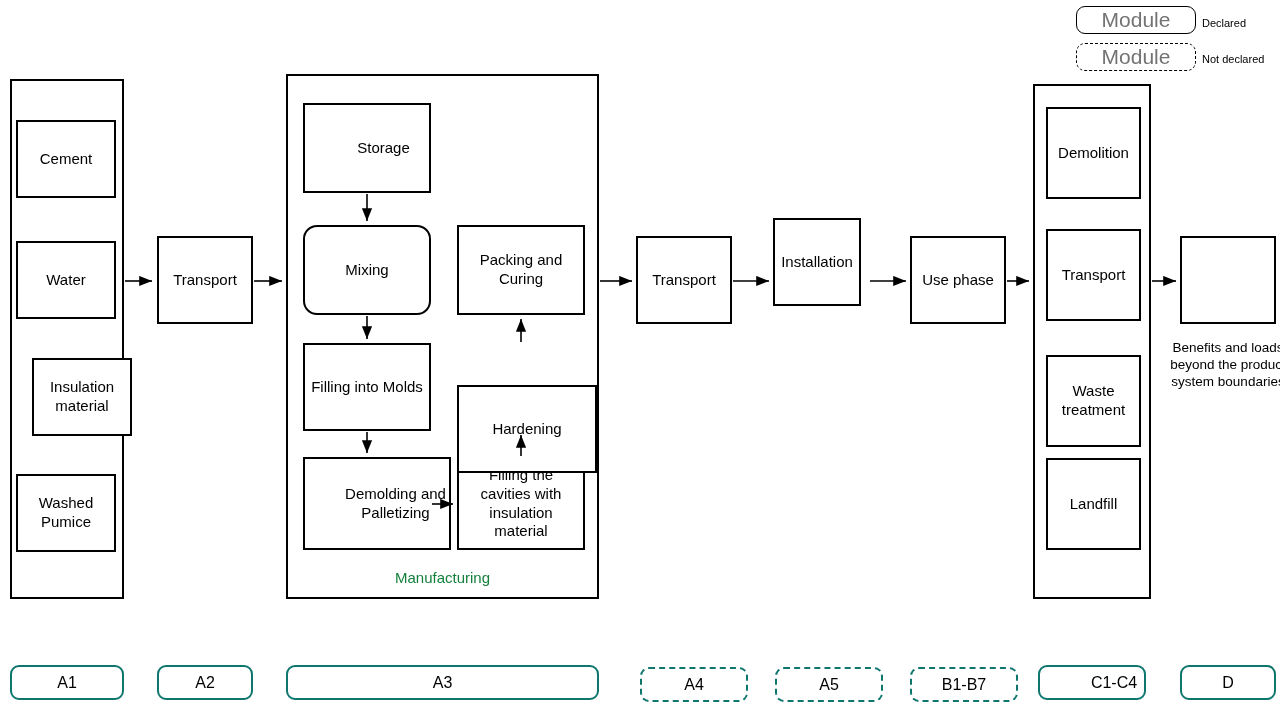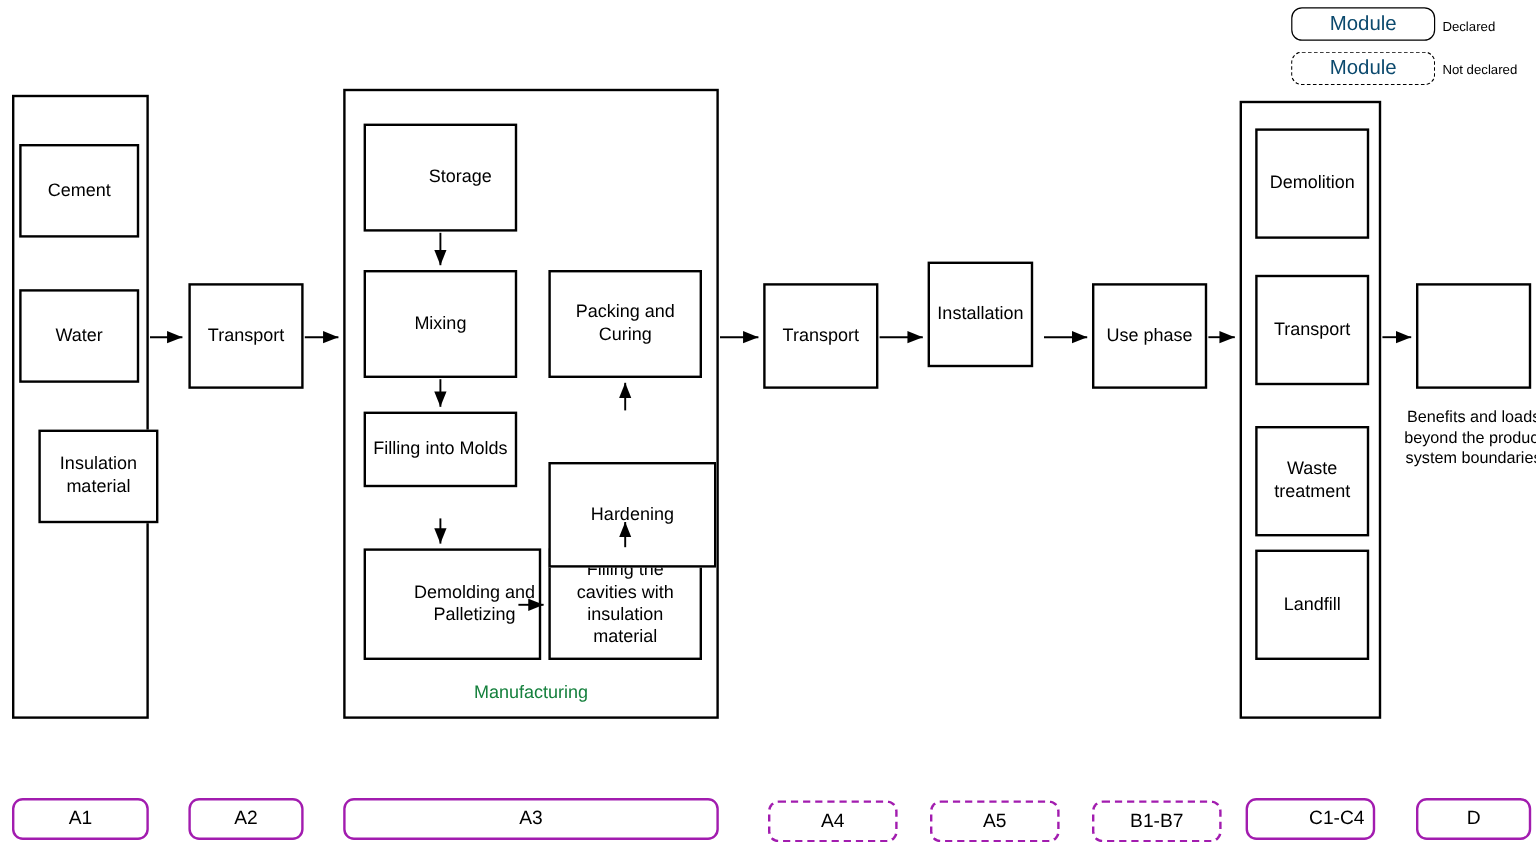--- a/index.html
+++ b/index.html
@@ -47,43 +47,43 @@
   .plain-label {
     position: absolute;
     text-align: center;
     font-size: 13.5px;
     line-height: 1.25;
     color: #000000;
   }
   .module-pill {
     position: absolute;
     box-sizing: border-box;
-    border: 2px solid #a21caf;
+    border: 2px solid #0f766e;
     border-radius: 9px;
     background: #ffffff;
     display: flex;
     align-items: center;
     justify-content: center;
     font-size: 16px;
     color: #000000;
   }
   .module-pill.dashed {
     border-style: dashed;
   }
   .legend-pill {
     position: absolute;
     box-sizing: border-box;
     border: 1.6px solid #000000;
     border-radius: 9px;
     background: #ffffff;
     display: flex;
     align-items: center;
     justify-content: center;
-    font-size: 17px;
-    color: #0c4a6e;
+    font-size: 21px;
+    color: #737373;
   }
   .legend-pill.dashed {
     border-style: dashed;
   }
   .legend-text {
     position: absolute;
     font-size: 11px;
     color: #000000;
     white-space: nowrap;
   }
@@ -114,35 +114,38 @@
   <div class="container-box" style="left:10px; top:79px; width:114px; height:520px;"></div>
   <div class="node" style="left:16px; top:120px; width:100px; height:78px;">
     <span>Cement</span>
   </div>
   <div class="node" style="left:16px; top:241px; width:100px; height:78px;">
     <span>Water</span>
   </div>
   <div class="node" style="left:32px; top:358px; width:100px; height:78px;">
     <span>Insulation material</span>
   </div>
+  <div class="node" style="left:16px; top:474px; width:100px; height:78px;">
+    <span>Washed Pumice</span>
+  </div>
 
   <div class="node" style="left:157px; top:236px; width:96px; height:88px;">
     <span>Transport</span>
   </div>
 
   <div class="container-box" style="left:286px; top:74px; width:313px; height:525px;"></div>
   <div class="container-label" style="left:286px; top:569px; width:313px;">Manufacturing</div>
 
   <div class="node" style="left:303px; top:103px; width:128px; height:90px;padding-left:36px;">
     <span>Storage</span>
   </div>
-  <div class="node" style="left:303px; top:225px; width:128px; height:90px;">
+  <div class="node" style="left:303px; top:225px; width:128px; height:90px;border-radius:14px;">
     <span>Mixing</span>
   </div>
-  <div class="node" style="left:303px; top:343px; width:128px; height:63px;">
+  <div class="node" style="left:303px; top:343px; width:128px; height:88px;">
     <span>Filling into Molds</span>
   </div>
   <div class="node" style="left:303px; top:457px; width:148px; height:93px;padding-left:40px;">
     <span>Demolding and Palletizing</span>
   </div>
 
   <div class="node" style="left:457px; top:457px; width:128px; height:93px;">
     <span>Filling the cavities with insulation material</span>
   </div>
   <div class="node" style="left:457px; top:343px; width:140px; height:88px;margin-top:42px;">

